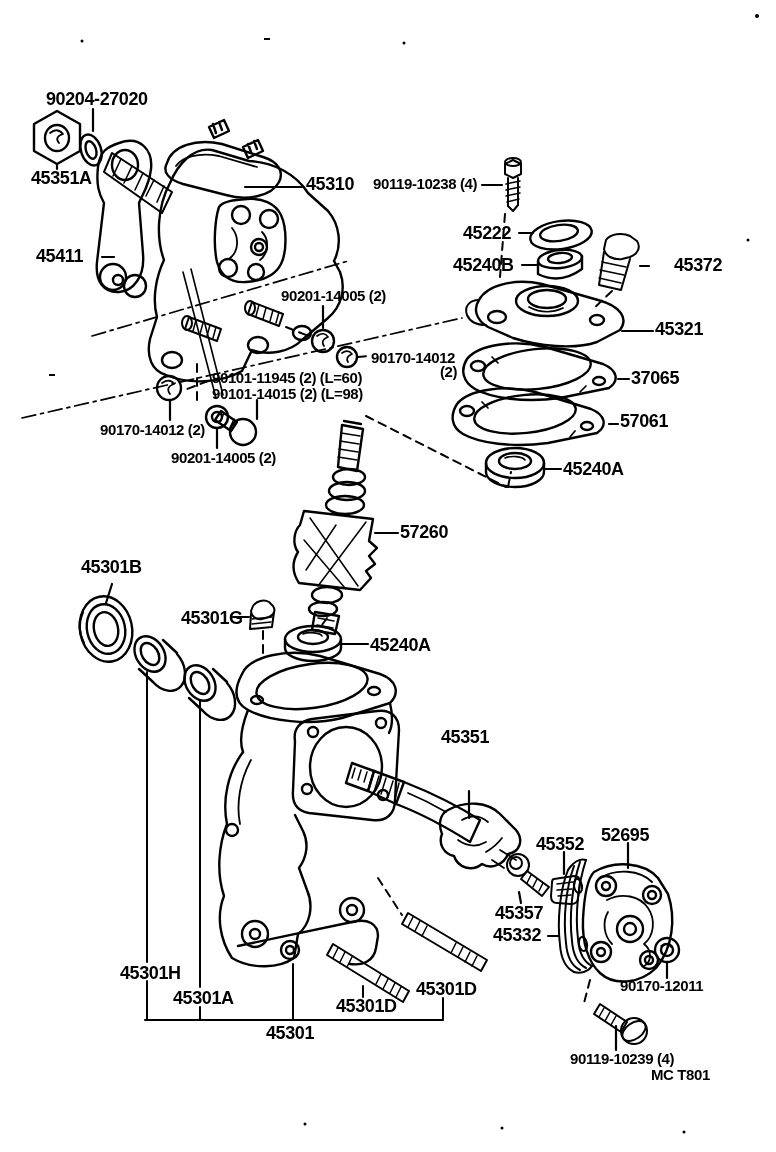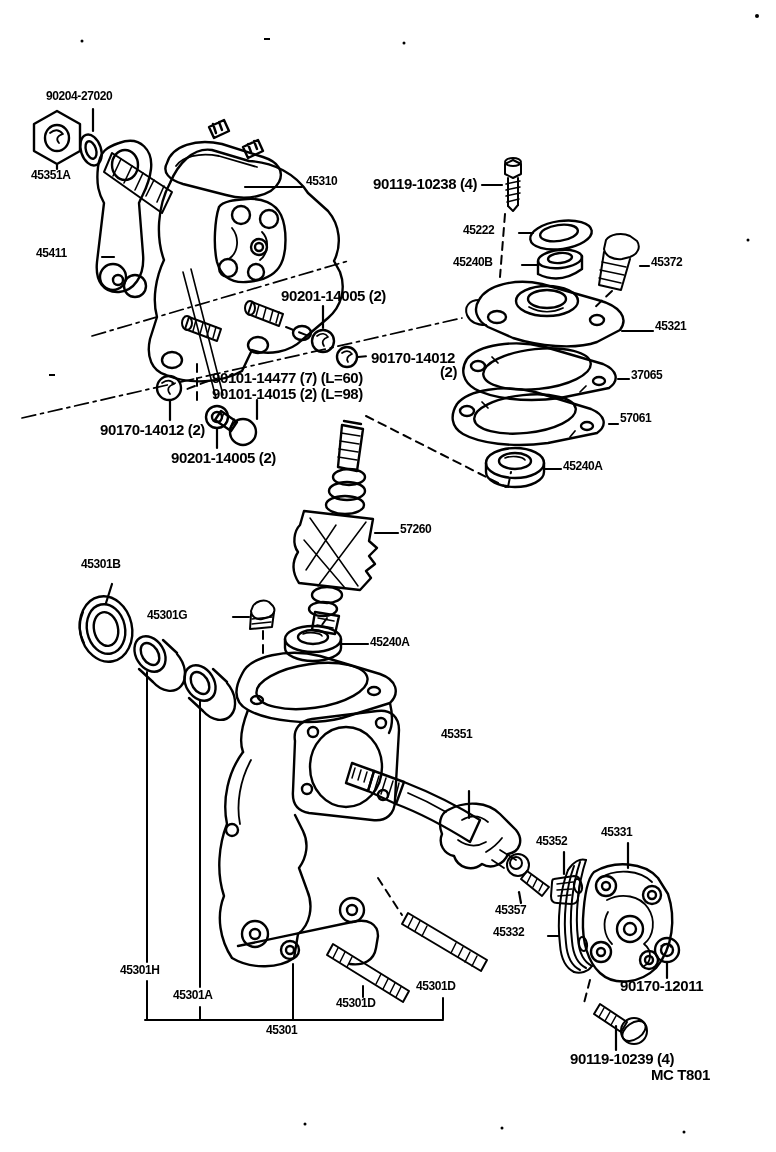--- a/index.html
+++ b/index.html
@@ -1,19 +1,19 @@
 <!DOCTYPE html>
 <html><head>
 <meta charset="utf-8">
 <style>
   html,body{margin:0;padding:0;background:#fff;}
   .stage{position:relative;width:776px;height:1152px;background:#ffffff;overflow:hidden;
          font-family:"Liberation Sans",sans-serif;}
   .stage svg{position:absolute;left:0;top:0;}
-  .lbl{position:absolute;font-weight:700;font-size:12px;line-height:1;letter-spacing:-0.4px;
+  .lbl{position:absolute;font-weight:700;font-size:18px;line-height:1;letter-spacing:-0.4px;
        color:#000;white-space:nowrap;}
   .lbl.small{font-size:15px;}
 </style>
 </head>
 <body>
 
 <div class="stage">
 
 <svg width="776" height="1152" viewBox="0 0 776 1152">
 <g stroke="#000" fill="none" stroke-width="2.4" stroke-linecap="round" stroke-linejoin="round">
@@ -350,40 +350,40 @@
   </g>
 </g>
 </svg>
 
 <div class="lbl" style="left:46px;top:90px">90204-27020</div>
 <div class="lbl" style="left:31px;top:169px">45351A</div>
 <div class="lbl" style="left:306px;top:175px">45310</div>
 <div class="lbl small" style="left:373px;top:176px">90119-10238 (4)</div>
 <div class="lbl" style="left:463px;top:224px">45222</div>
 <div class="lbl" style="left:453px;top:256px">45240B</div>
-<div class="lbl" style="left:651px;top:256px">45372</div>
+<div class="lbl" style="left:674px;top:256px">45372</div>
 <div class="lbl" style="left:655px;top:320px">45321</div>
 <div class="lbl" style="left:631px;top:369px">37065</div>
 <div class="lbl" style="left:620px;top:412px">57061</div>
 <div class="lbl small" style="left:281px;top:288px">90201-14005 (2)</div>
 <div class="lbl small" style="left:371px;top:350px">90170-14012</div>
 <div class="lbl small" style="left:440px;top:364px">(2)</div>
-<div class="lbl small" style="left:212px;top:370px">90101-14477 (7) (L=60)</div>
+<div class="lbl small" style="left:212px;top:370px">90101-11945 (2) (L=60)</div>
 <div class="lbl small" style="left:212px;top:386px">90101-14015 (2) (L=98)</div>
 <div class="lbl small" style="left:100px;top:422px">90170-14012 (2)</div>
 <div class="lbl small" style="left:171px;top:450px">90201-14005 (2)</div>
 <div class="lbl" style="left:36px;top:247px">45411</div>
 <div class="lbl" style="left:400px;top:523px">57260</div>
 <div class="lbl" style="left:563px;top:460px">45240A</div>
 <div class="lbl" style="left:81px;top:558px">45301B</div>
-<div class="lbl" style="left:147px;top:609px">45301G</div>
+<div class="lbl" style="left:181px;top:609px">45301G</div>
 <div class="lbl" style="left:370px;top:636px">45240A</div>
 <div class="lbl" style="left:441px;top:728px">45351</div>
 <div class="lbl" style="left:536px;top:835px">45352</div>
-<div class="lbl" style="left:601px;top:826px">45331</div>
+<div class="lbl" style="left:601px;top:826px">52695</div>
 <div class="lbl" style="left:495px;top:904px">45357</div>
 <div class="lbl" style="left:493px;top:926px">45332</div>
 <div class="lbl small" style="left:620px;top:978px">90170-12011</div>
 <div class="lbl" style="left:336px;top:997px">45301D</div>
 <div class="lbl" style="left:416px;top:980px">45301D</div>
 <div class="lbl" style="left:120px;top:964px">45301H</div>
 <div class="lbl" style="left:173px;top:989px">45301A</div>
 <div class="lbl" style="left:266px;top:1024px">45301</div>
 <div class="lbl small" style="left:570px;top:1051px">90119-10239 (4)</div>
 <div class="lbl small" style="left:651px;top:1067px">MC T801</div>

